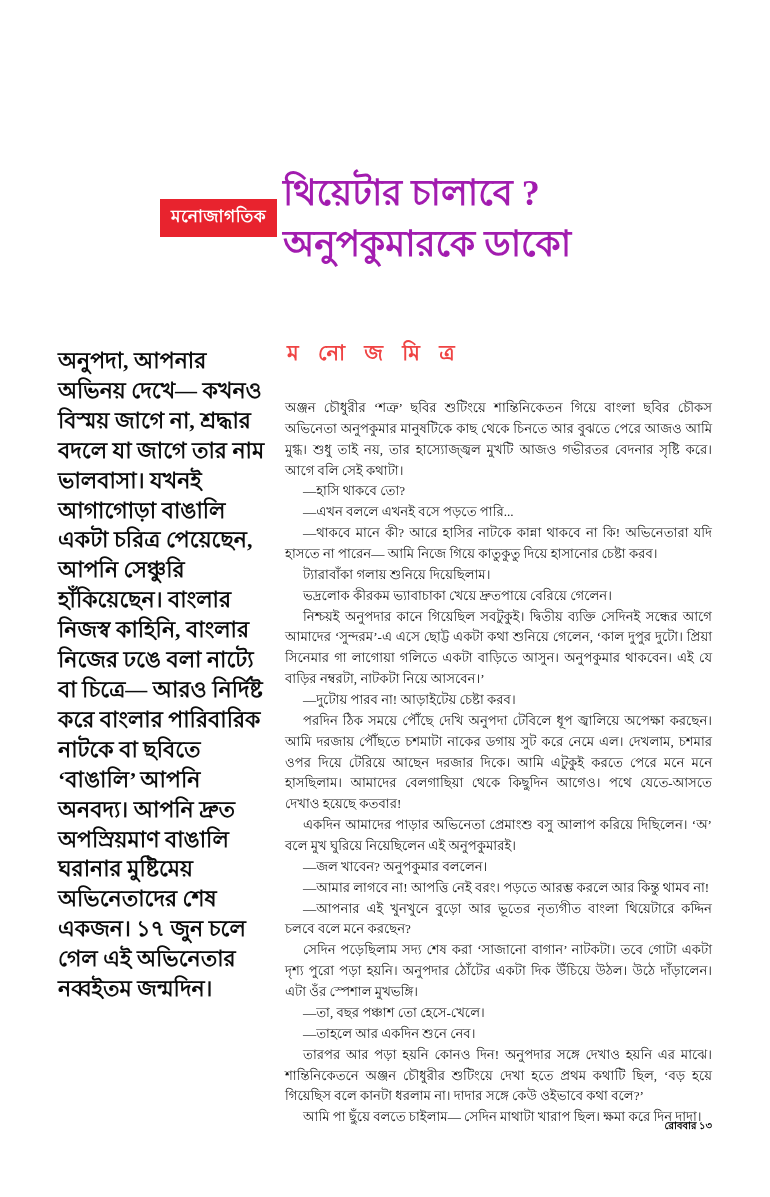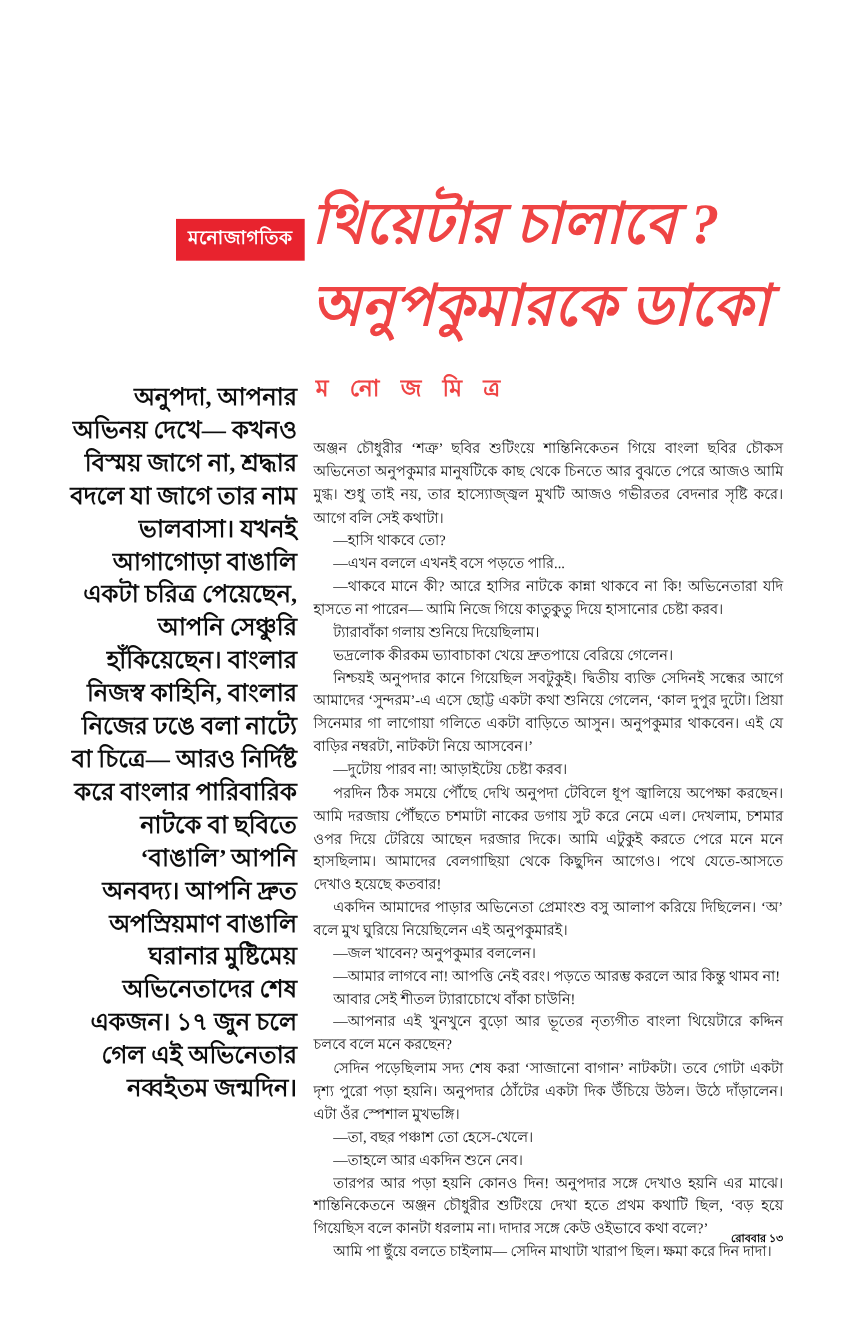--- a/index.html
+++ b/index.html
@@ -11,31 +11,31 @@
     color:#111;
   }
   .badge {
     position:absolute; left:160px; top:199px;
     color:#fff; font-family:"Liberation Sans", sans-serif;
     font-weight:bold; font-size:17px; padding:4px 11px 6px;
     letter-spacing:0.5px;
   }
   .headline {
     position:absolute; left:283px; top:168px; width:440px;
-    font-weight:bold; font-size:52px; line-height:1.42;
-    color:#ef4444; font-family:"Liberation Serif", serif;font-style:italic;
+    font-weight:bold; font-size:36px; line-height:1.42;
+    color:#a21caf; font-family:"Liberation Serif", serif;
   }
   .byline {
     position:absolute; left:287px; top:337px;
     font-size:21px; font-weight:bold; letter-spacing:7px;
     color:#ef4444;
   }
   .pullquote {
     position:absolute; left:58px; top:346px; width:212px;
-    text-align:right; font-weight:bold;
+    font-weight:bold;
     font-size:22px; line-height:1.36; color:#0d0d0d;
   }
   .article-body {
     position:absolute; left:285px; top:398px; width:427px;
     font-size:13.2px; line-height:1.58; text-align:justify;
     color:#151515;
   }
   .article-body p { text-indent:18px; }
   .article-body p.no-indent { text-indent:0; }
   .page-footer {
@@ -79,21 +79,20 @@
       <p>—দুটোয় পারব না! আড়াইটেয় চেষ্টা করব।</p>
 
       <p>পরদিন ঠিক সময়ে পৌঁছে দেখি অনুপদা টেবিলে ধূপ জ্বালিয়ে অপেক্ষা করছেন। আমি দরজায় পৌঁছতে চশমাটা নাকের ডগায় সুট করে নেমে এল। দেখলাম, চশমার ওপর দিয়ে টেরিয়ে আছেন দরজার দিকে। আমি এটুকুই করতে পেরে মনে মনে হাসছিলাম। আমাদের বেলগাছিয়া থেকে কিছুদিন আগেও। পথে যেতে-আসতে দেখাও হয়েছে কতবার!</p>
 
       <p>একদিন আমাদের পাড়ার অভিনেতা প্রেমাংশু বসু আলাপ করিয়ে দিছিলেন। ‘অ’ বলে মুখ ঘুরিয়ে নিয়েছিলেন এই অনুপকুমারই।</p>
 
       <p>—জল খাবেন? অনুপকুমার বললেন।</p>
 
       <p>—আমার লাগবে না! আপত্তি নেই বরং। পড়তে আরম্ভ করলে আর কিন্তু থামব না!</p>
 
-      <p>আবার সেই শীতল ট্যারাচোখে বাঁকা চাউনি!</p>
 
       <p>—আপনার এই খুনখুনে বুড়ো আর ভূতের নৃত্যগীত বাংলা থিয়েটারে কদ্দিন চলবে বলে মনে করছেন?</p>
 
       <p>সেদিন পড়েছিলাম সদ্য শেষ করা ‘সাজানো বাগান’ নাটকটা। তবে গোটা একটা দৃশ্য পুরো পড়া হয়নি। অনুপদার ঠোঁটের একটা দিক উঁচিয়ে উঠল। উঠে দাঁড়ালেন। এটা ওঁর স্পেশাল মুখভঙ্গি।</p>
 
       <p>—তা, বছর পঞ্চাশ তো হেসে-খেলে।</p>
 
       <p>—তাহলে আর একদিন শুনে নেব।</p>
 
       <p>তারপর আর পড়া হয়নি কোনও দিন! অনুপদার সঙ্গে দেখাও হয়নি এর মাঝে। শান্তিনিকেতনে অঞ্জন চৌধুরীর শুটিংয়ে দেখা হতে প্রথম কথাটি ছিল, ‘বড় হয়ে গিয়েছিস বলে কানটা ধরলাম না। দাদার সঙ্গে কেউ ওইভাবে কথা বলে?’</p>

